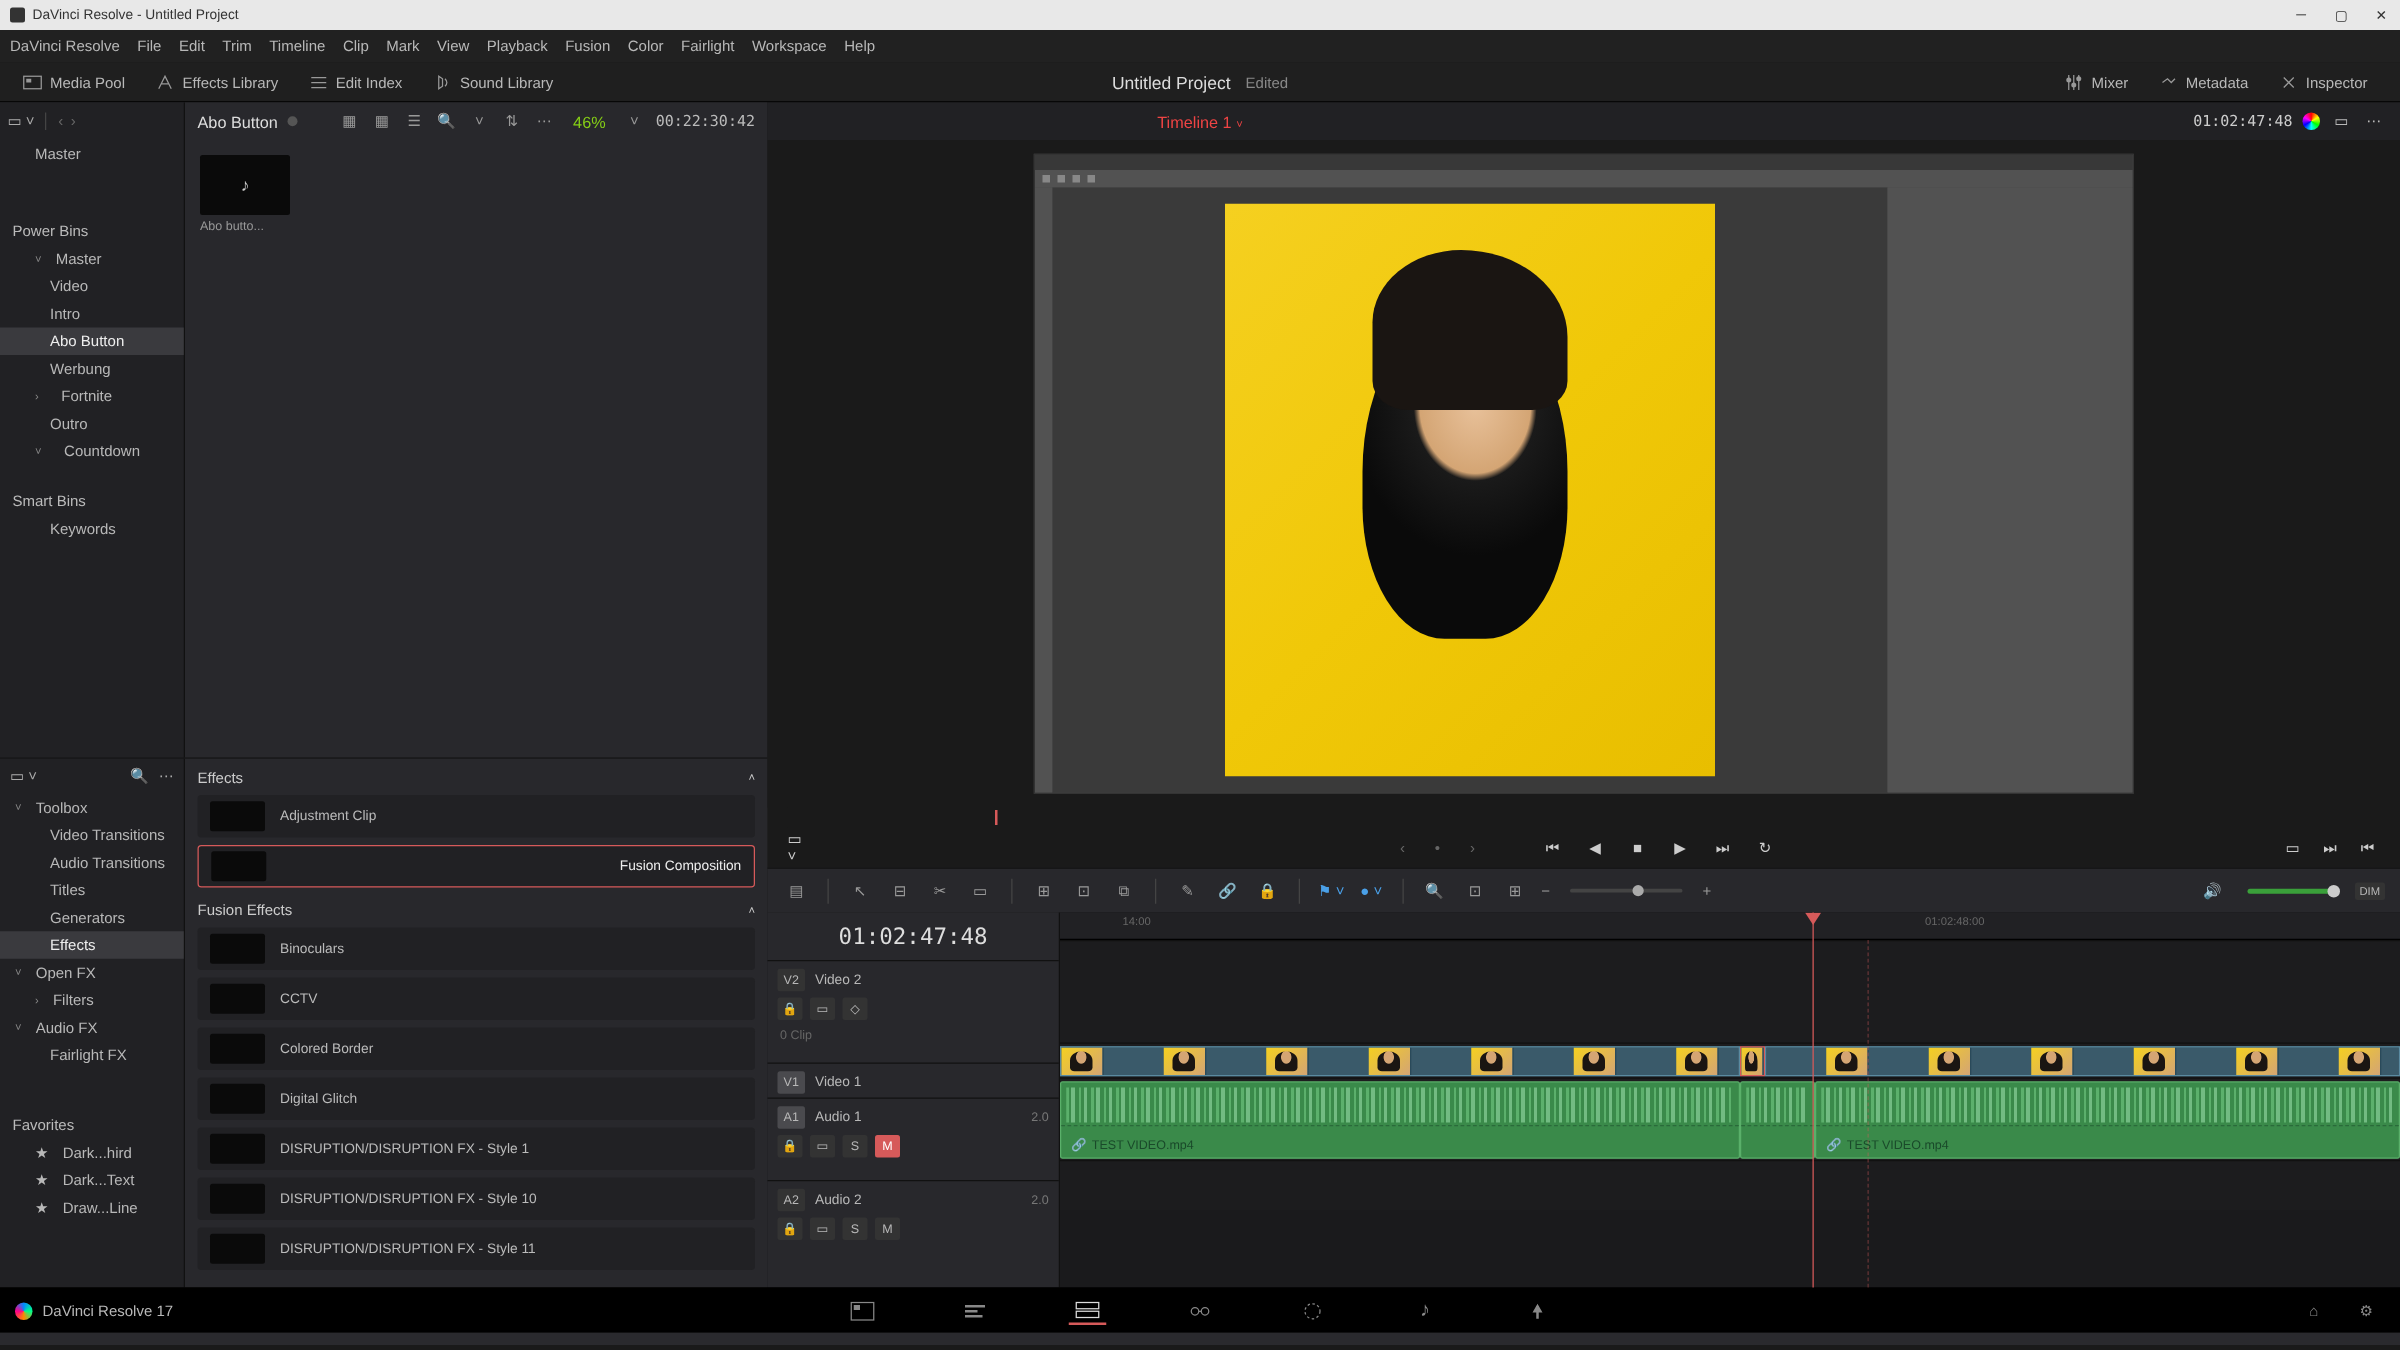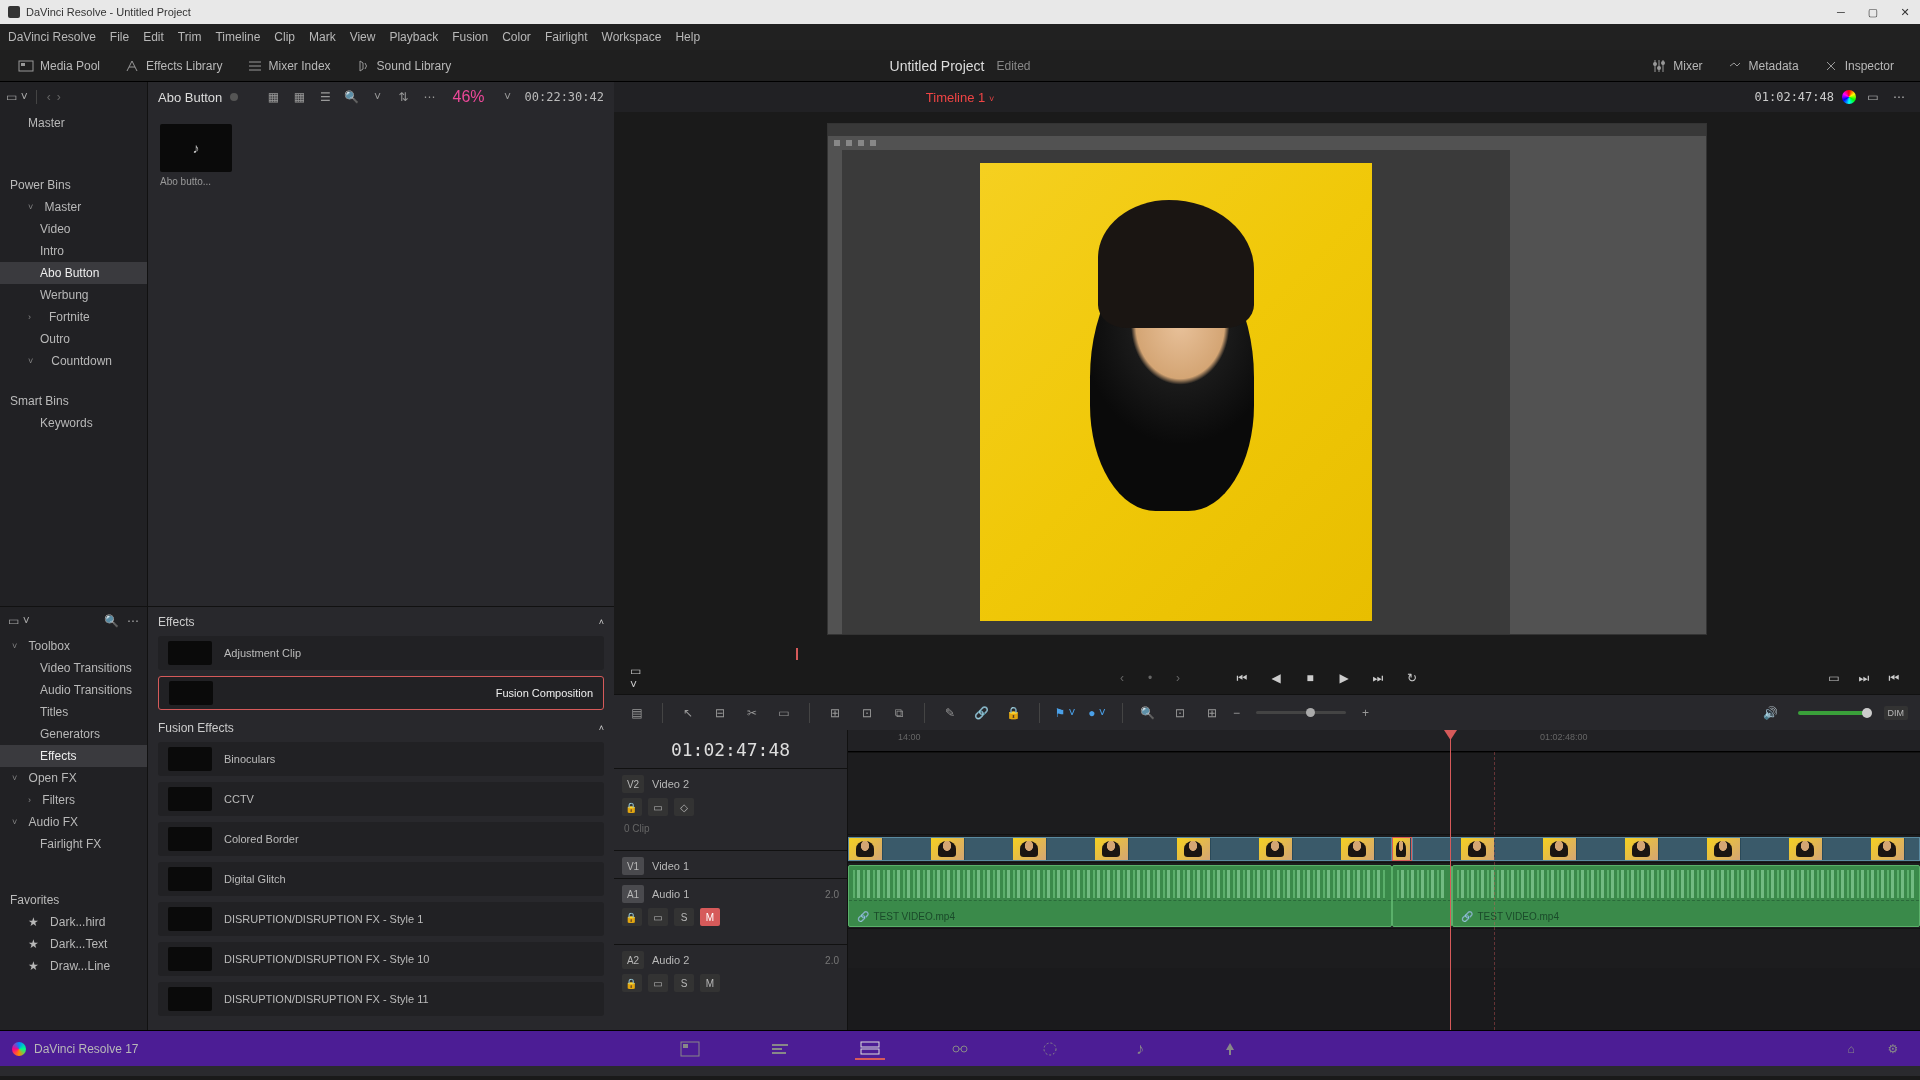--- a/index.html
+++ b/index.html
@@ -35,21 +35,21 @@
 .tree-item.hdr { color: #bbb; padding: 8px 10px 4px; font-weight: 500; }
 .tree-item.sel { background: #3a3a3e; color: #eee; }
 .chev { font-size: 9px; color: #888; }
 
 .clips-area { flex: 1; background: #28282c; display: flex; flex-direction: column; }
 .clips-head { height: 30px; display: flex; align-items: center; padding: 0 10px; gap: 8px; }
 .clips-head .title { font-size: 13px; color: #ddd; flex-shrink: 0; }
 .clips-head .dot { width: 8px; height: 8px; border-radius: 50%; background: #555; }
 .clips-head .spacer { flex: 1; }
 .clips-head .btn { width: 18px; height: 18px; display: flex; align-items: center; justify-content: center; cursor: pointer; color: #999; }
-.clips-head .zoom { font-size: 16px; color: #ec4899; margin: 0 6px; }
+.clips-head .zoom { font-size: 13px; color: #84cc16; margin: 0 6px; }
 .clips-head .tc { font-size: 12px; color: #bbb; font-family: monospace; }
 .clip-grid { padding: 12px; }
 .clip-thumb { width: 72px; }
 .clip-thumb .th { width: 72px; height: 48px; background: #0a0a0a; border-radius: 2px; display: flex; align-items: center; justify-content: center; }
 .clip-thumb .lbl { font-size: 10px; color: #999; margin-top: 4px; }
 
 .effects-panel { flex: 1; display: flex; border-top: 1px solid #111; }
 .fx-tree { width: 148px; background: #212124; border-right: 1px solid #111; }
 .fx-tree-head { height: 28px; display: flex; align-items: center; padding: 0 8px; font-size: 12px; color: #aaa; }
 .fx-tree-head .sp { flex: 1; }
@@ -133,21 +133,21 @@
 .vclip .fr { width: 34px; height: 100%; background: linear-gradient(135deg, #f5d020, #d4a574); border-right: 1px solid #2a4a5a; flex-shrink: 0; position: relative; }
 .vclip .fr::after { content:''; position:absolute; top:15%; left:20%; width:55%; height:70%; background: radial-gradient(ellipse at 50% 30%, #d4a574 30%, #1a1512 35%); border-radius: 50% 50% 20% 20%; }
 .vclip .gap { width: 48px; height: 100%; background: #3a5a6a; flex-shrink: 0;}
 .vclip.sel { border: 1px solid #d65a5a; }
 
 .aclip { position: absolute; top: 2px; height: 62px; background: #3a8a4a; border: 1px solid #5ab06a; border-radius: 2px; }
 .aclip .wave { position: absolute; top: 4px; left: 4px; right: 4px; height: 28px; background: repeating-linear-gradient(90deg, #6ac07a 0, #6ac07a 2px, #3a8a4a 2px, #3a8a4a 4px, #8ad09a 4px, #8ad09a 7px, #3a8a4a 7px, #3a8a4a 10px); opacity: 0.7; }
 .aclip .name { position: absolute; bottom: 4px; left: 8px; font-size: 10px; color: #1a4a2a; display: flex; align-items: center; gap: 4px; }
 .aclip .dot { position: absolute; top: 34px; left: 0; right: 0; border-top: 1px dashed #2a6a3a; }
 
-.page-nav { height: 36px; background: #4c1d95; border-top: 1px solid #000; display: flex; align-items: center; justify-content: center; gap: 60px; position: relative; }
+.page-nav { height: 36px; background: #000000; border-top: 1px solid #000; display: flex; align-items: center; justify-content: center; gap: 60px; position: relative; }
 .page-nav .pg { width: 30px; height: 22px; cursor: pointer; display: flex; align-items: center; justify-content: center; color: #888; }
 .page-nav .pg.active { color: #ddd; border-bottom: 2px solid #d65a5a; }
 .page-nav .left { position: absolute; left: 12px; display: flex; align-items: center; gap: 8px; font-size: 12px; }
 .page-nav .right { position: absolute; right: 12px; display: flex; gap: 12px; }
 
 .statusbar { height: 10px; background: #2a2a2e; }
 .red-arrow { color: #e09090; }
 </style>
 </head>
 <body>
@@ -192,21 +192,21 @@
   <div class="tb-item">
     <svg class="icn" viewBox="0 0 16 16">
         <path d="M3 13 L8 3 L13 13 M5 9 L11 9" stroke="#999" fill="none"></path>
       </svg>
     <span>Effects Library</span>
   </div>
   <div class="tb-item">
     <svg class="icn" viewBox="0 0 16 16">
         <path d="M2 4 h12 M2 8 h12 M2 12 h12" stroke="#999"></path>
       </svg>
-    <span>Mixer Index</span>
+    <span>Edit Index</span>
   </div>
   <div class="tb-item">
     <svg class="icn" viewBox="0 0 16 16">
         <path d="M5 3 v10 l3 -2 v-6 z M10 5 q3 3 0 6" stroke="#999" fill="none"></path>
       </svg>
     <span>Sound Library</span>
   </div>
   <div class="center-title">
     <span class="pt">Untitled Project</span>
     <span class="ed">Edited</span>

